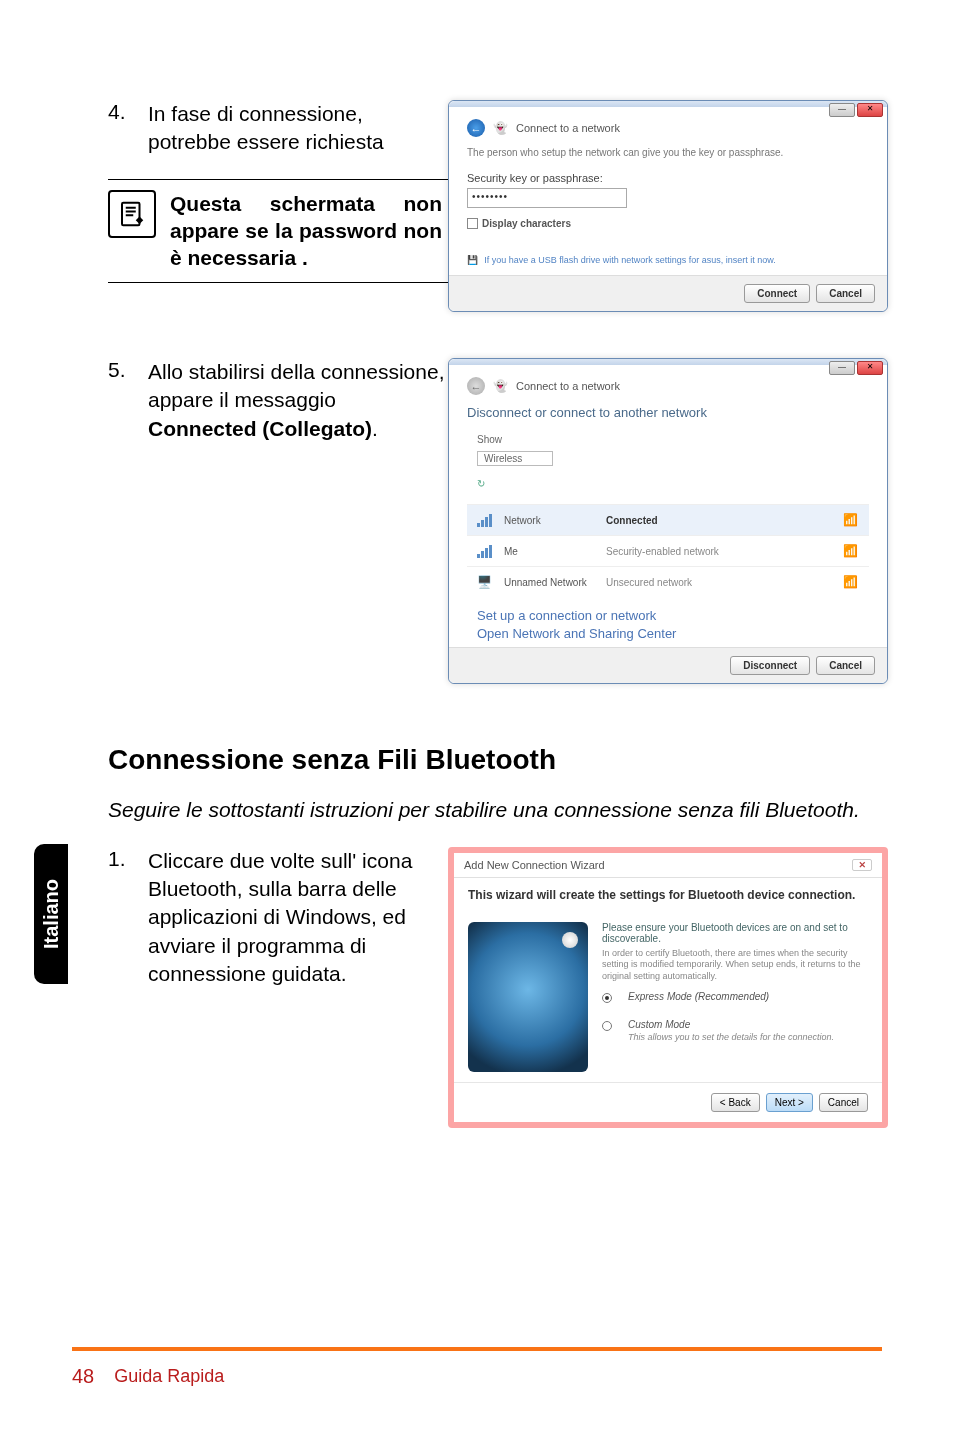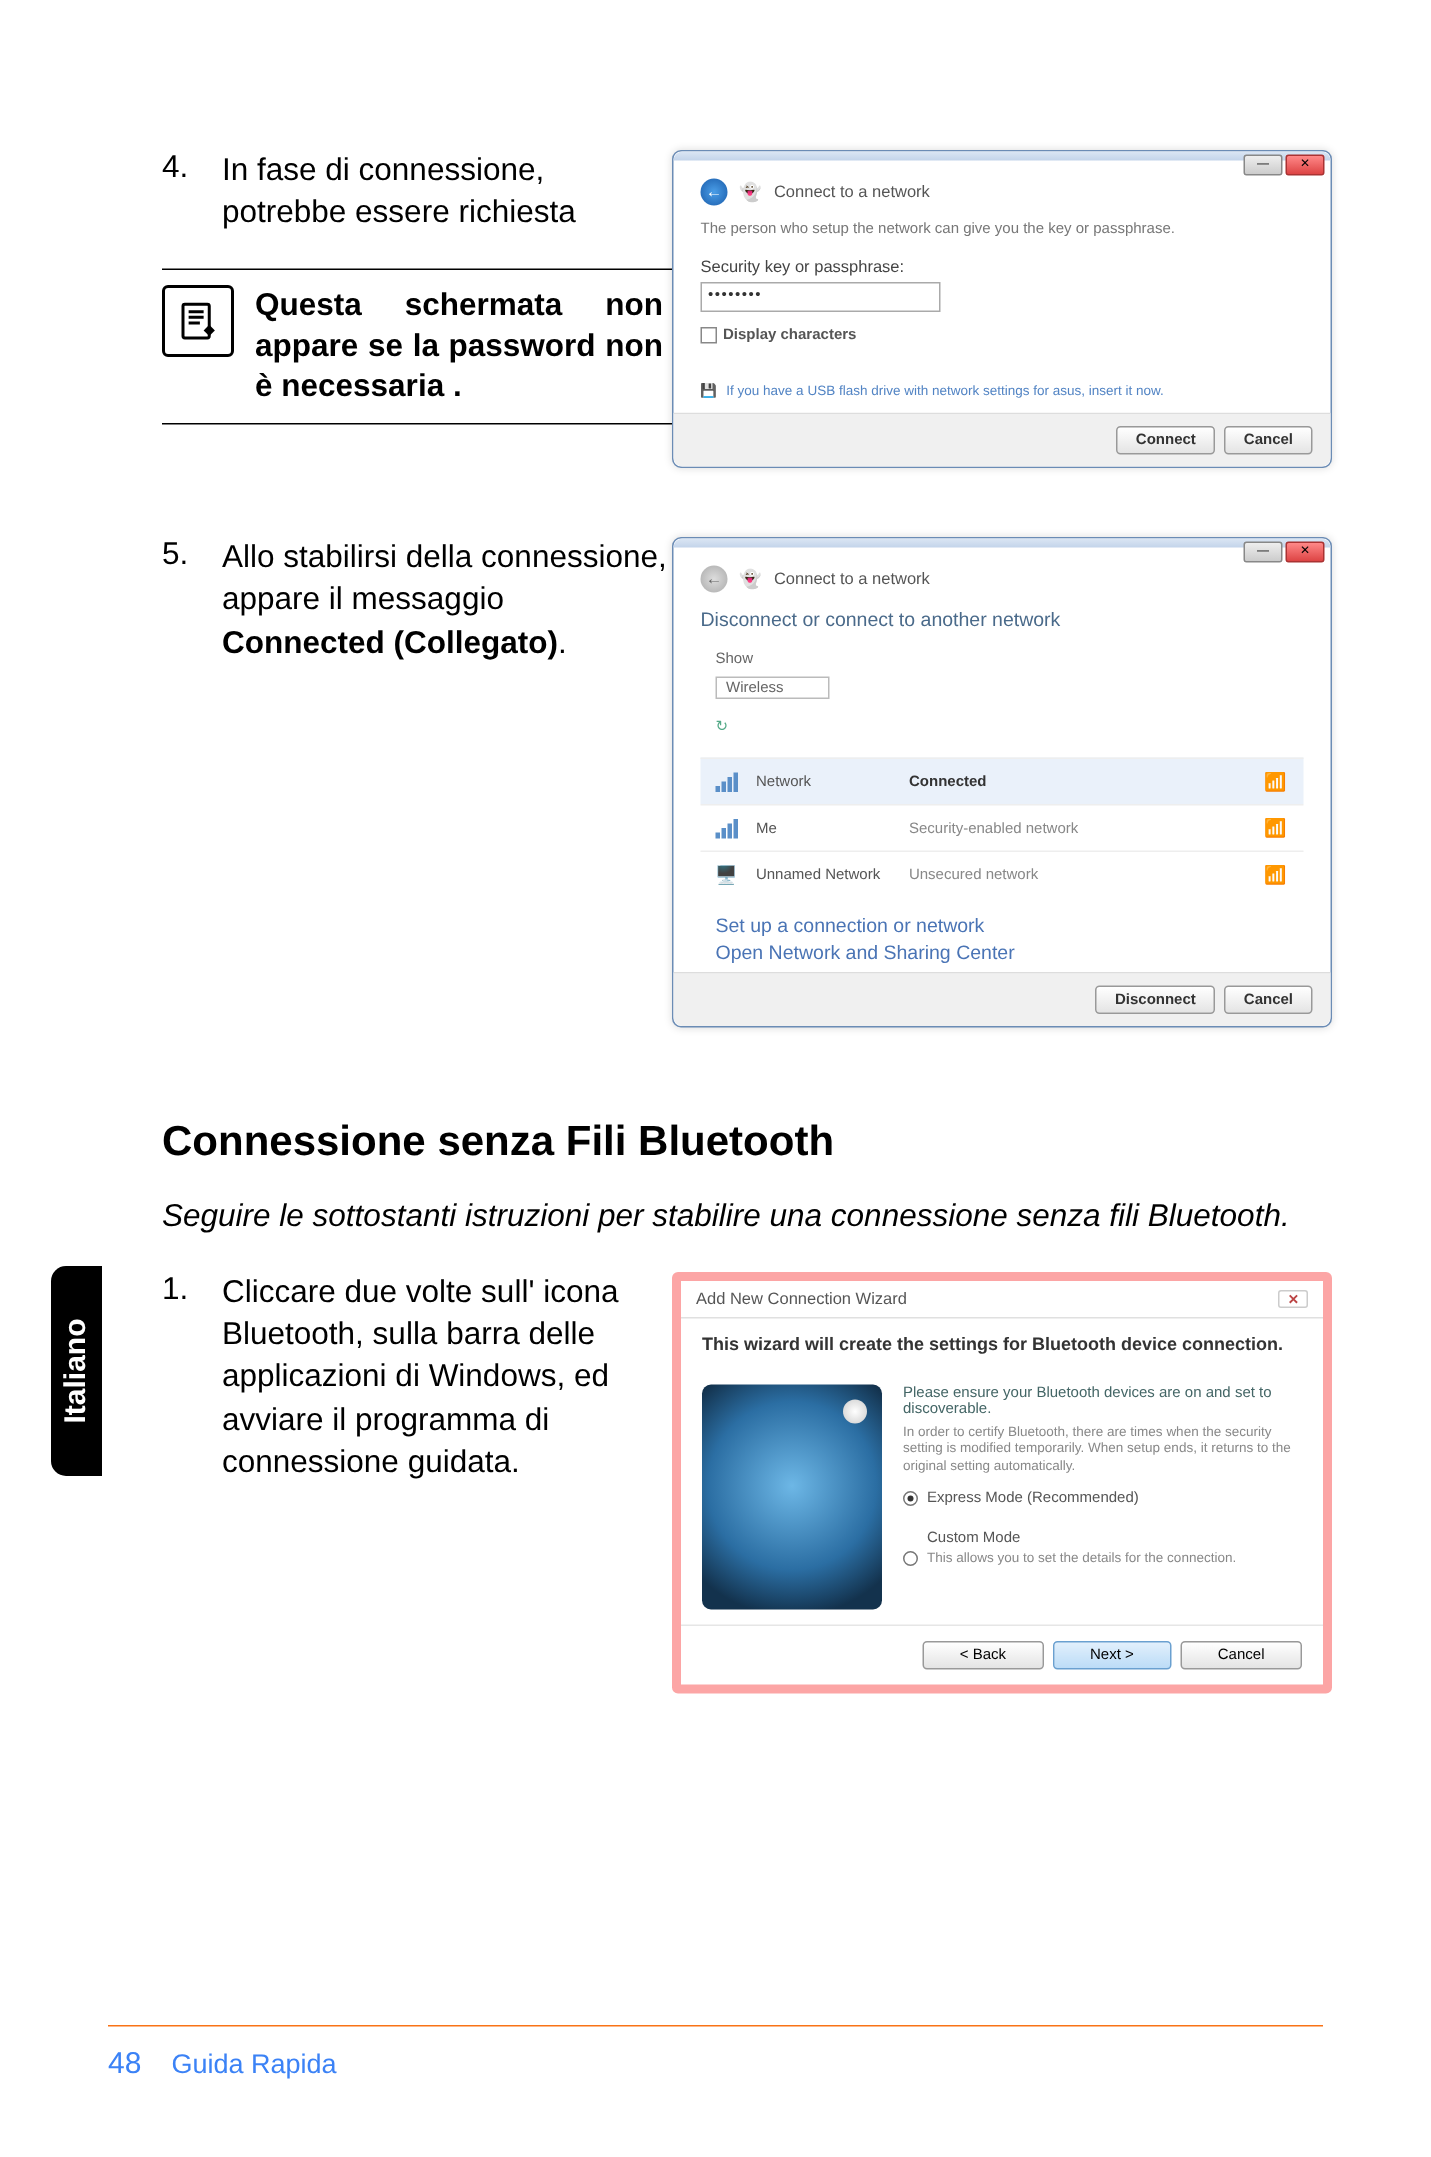--- a/index.html
+++ b/index.html
@@ -187,31 +187,31 @@
       border-radius:6px; position:relative;
     }
     .wiz .bt-art::after{
       content:""; position:absolute; right:10px; top:10px;
       width:16px;height:16px; border-radius:50%;
       background:radial-gradient(#fff,#ccc);
     }
     .wiz .opts { font-size:10px; color:#555; flex:1; }
     .wiz .opts .hdr { color:#466; font-size:10px; margin-bottom:4px; }
     .wiz .opts .tiny { color:#888; font-size:9px; line-height:1.3; margin-bottom:8px; }
-    .wiz .opts .radio { display:flex; gap:6px; align-items:flex-end; margin-bottom:6px; }
+    .wiz .opts .radio { display:flex; gap:16px; align-items:flex-start; margin-bottom:6px;font-style:italic; }
     .wiz .opts .r { width:10px;height:10px;border:1px solid #777;border-radius:50%; margin-top:2px;}
     .wiz .opts .r.on::after{content:"";display:block;width:4px;height:4px;background:#333;border-radius:50%;margin:2px auto;}
     .wiz .btnbar { padding:10px 14px; display:flex; justify-content:flex-end; gap:6px; border-top:1px solid #e6e6e6;}
-    .wiz .btn { font-size:10px; padding:3px 24px; background:linear-gradient(#fff,#e4e4e4); border:1px solid #999; border-radius:3px;}
+    .wiz .btn { font-size:10px; padding:3px 8px; background:linear-gradient(#fff,#e4e4e4); border:1px solid #999; border-radius:3px;}
     .wiz .btn.primary { background:linear-gradient(#e2f0fc,#bcdcf7); border-color:#6aa0d0;}
     .footer {
       position:absolute; left:72px; bottom:50px;
-      font-size:18px; color:#3b82f6;
+      font-size:18px; color:#b91c1c;
       display:flex;align-items:center;gap:20px;
-      border-top: 1px solid #f97316;
+      border-top: 4px solid #f97316;
       width: 810px;
       padding-top: 14px;
     }
     .footer .pn { font-size:20px; }
     .sigicon{display:inline-flex;gap:1px;align-items:flex-end;}
     .sigicon span{width:3px;background:#5a8fc8;}
     .sigicon .b1{height:4px}.sigicon .b2{height:7px}.sigicon .b3{height:10px}.sigicon .b4{height:13px}
   </style>
 </head>
 <body>

